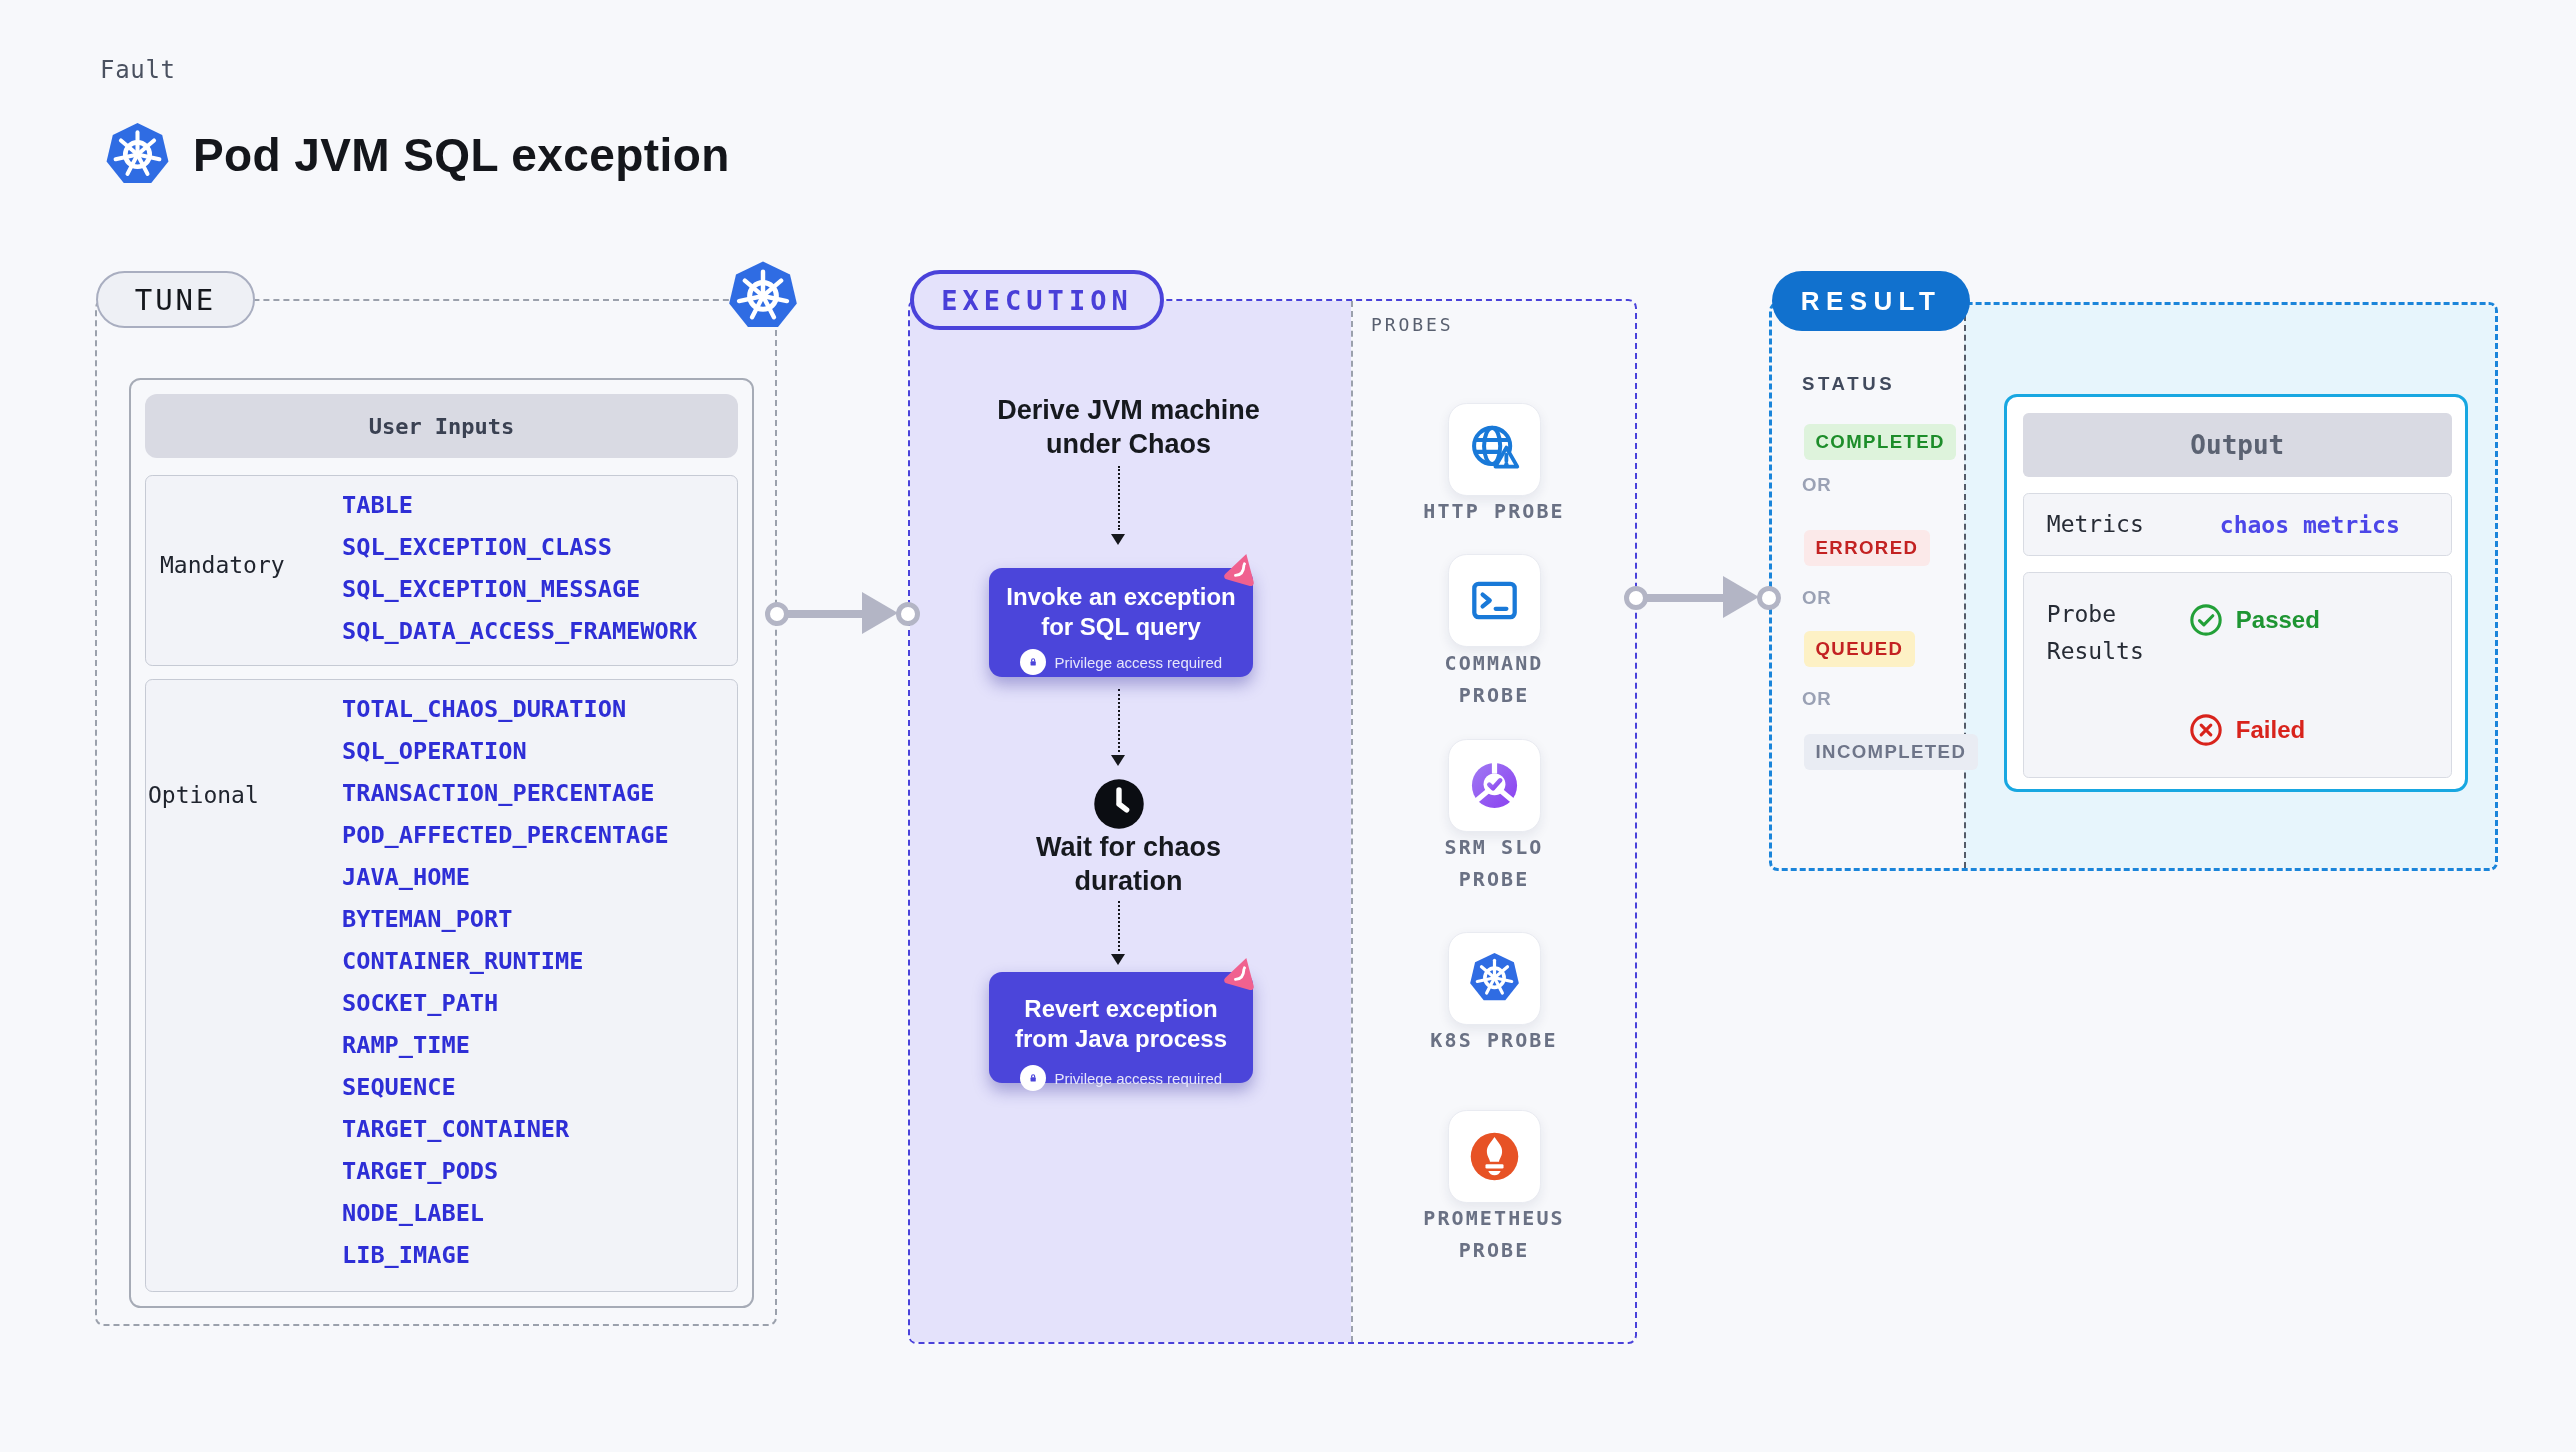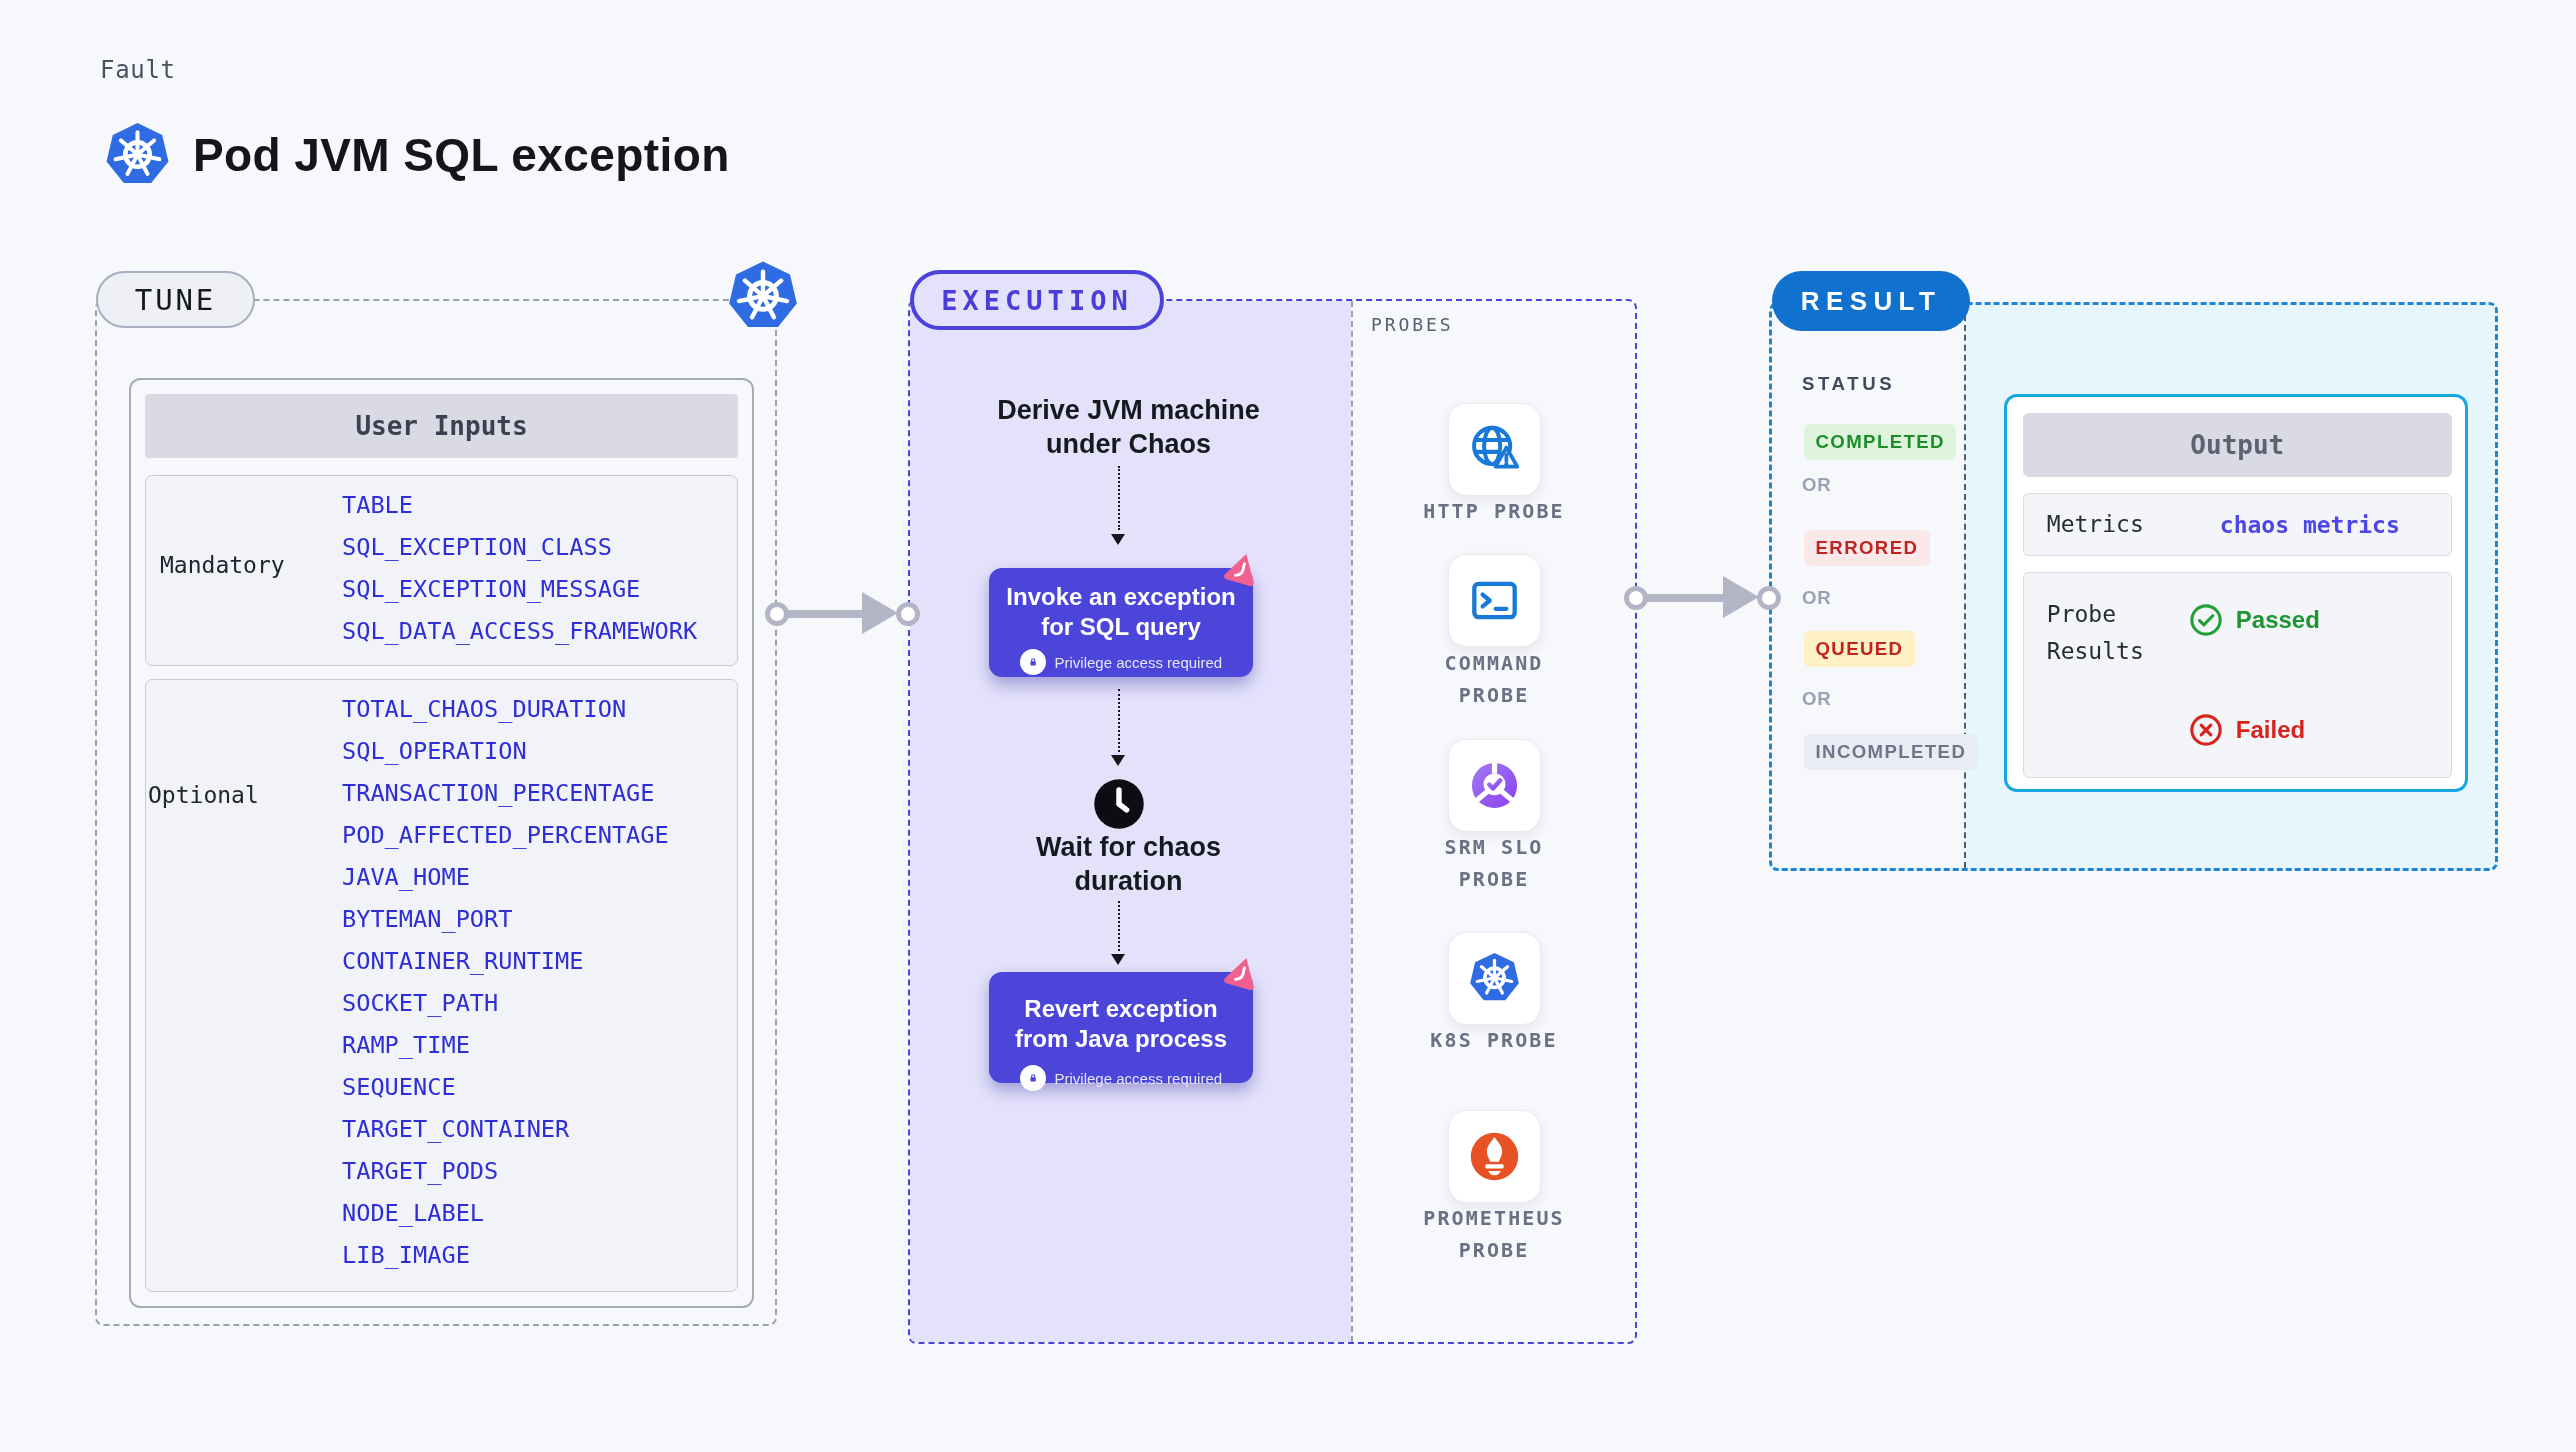--- a/index.html
+++ b/index.html
@@ -35,27 +35,27 @@
   .pill{display:flex;align-items:center;justify-content:center;border-radius:36px;z-index:5}
   .tune-pill{left:96px;top:271px;width:159px;height:57px;background:#eef0f5;border:2.9px solid #a9aec0;
              font-size:29px;font-weight:normal;letter-spacing:2.9px;color:#15181d}
   .exec-pill{left:910px;top:270px;width:254px;height:60px;background:var(--lavender);border:4.3px solid var(--indigo);
              font-size:27px;font-weight:bold;letter-spacing:5px;color:#493fd8}
   .result-pill{left:1772px;top:271px;width:198px;height:60px;background:var(--result-badge);
              font-size:26px;font-weight:bold;letter-spacing:6.4px;color:#ffffff}
 
   
   .ui-card{left:129px;top:378px;width:625px;height:930px;border:2.9px solid var(--card-border);border-radius:11.5px}
-  .ui-header{left:145px;top:394px;width:593px;height:64px;background:var(--header-bg);border-radius:4px;
-             display:flex;align-items:center;justify-content:center;font-size:26px;font-weight:bold;color:#3a4152}
+  .ui-header{left:145px;top:394px;width:593px;height:64px;background:var(--header-bg);border-radius:12px;
+             display:flex;align-items:center;justify-content:center;font-size:22px;font-weight:bold;color:#3a4152}
   .ui-section{width:593px;left:145px;background:var(--row-bg);border:1.4px solid #c6cad4;border-radius:7.2px}
   .ui-mandatory{top:475px;height:191px}
   .ui-optional{top:679px;height:613px}
   .ui-sec-label{font-size:23px;color:#20242e}
-  .param{font-size:23.6px;font-weight:normal;color:var(--param-blue);line-height:42px;white-space:nowrap}
+  .param{font-size:23.6px;font-weight:bold;color:var(--param-blue);line-height:42px;white-space:nowrap}
   .param-col{left:342px}
 
   
   .flow-text{width:441px;left:908px;text-align:center;font-size:27px;font-weight:bold;color:#16191e;line-height:34px}
   .varrow{position:absolute;width:0;z-index:2}
   .vline{position:absolute;left:-1.4px;top:0;border-left:2.9px dotted #15171c}
   .vhead{position:absolute;left:-7.9px;bottom:0;border-left:7.2px solid transparent;border-right:7.2px solid transparent;border-top:11.5px solid #15171c}
   .chaos-step{left:989px;width:264px;background:#4b45da;border-radius:13px;color:#fff;text-align:center;
               box-shadow:0 7.2px 15.8px rgba(40,35,150,.35);z-index:3}
   .chaos-step .t{font-size:24px;font-weight:bold;line-height:30px}

